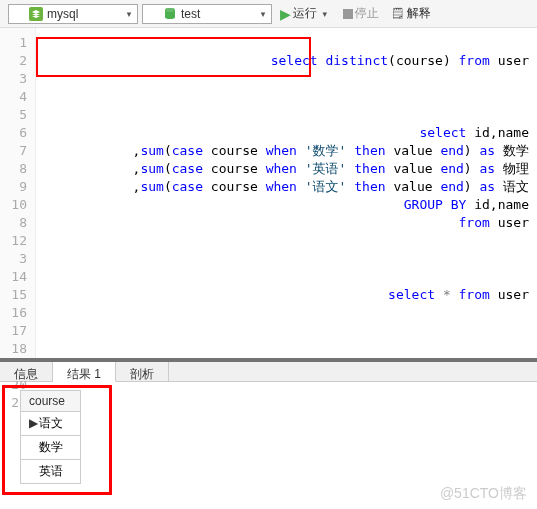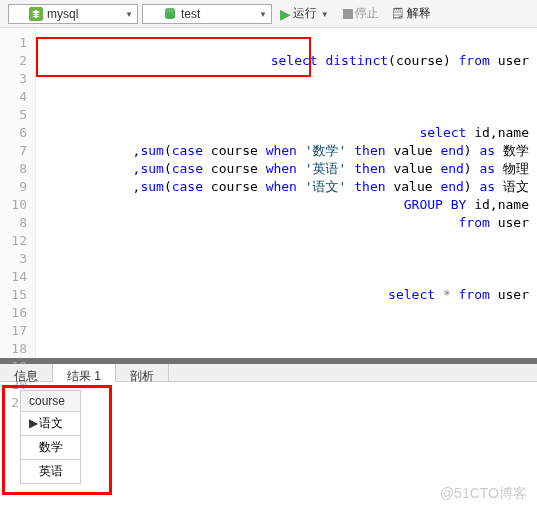--- a/index.html
+++ b/index.html
@@ -24,21 +24,21 @@
     .code { flex: 1; padding: 6px 8px; font-family: Consolas, monospace; font-size: 13px; line-height: 18px; position: relative; }
     .code-line { height: 18px; white-space: pre; text-align: right; }
     .kw-blue { color: #0000ff; }
     .kw-grey { color: #808080; }
     .op-black { color: #000; }
     .str-red { color: #0c4a6e; }
     .id-black { color: #000; }
     
     .red-box-1 { position: absolute; border: 2px solid #ff0000; top: 9px; left: 0px; width: 275px; height: 40px; pointer-events: none; }
     
-    .tabs { display: flex; border-top: 6px solid #737373; border-bottom: 1px solid #ccc; background: #f0f0f0; height: 24px; }
+    .tabs { display: flex; border-top: 4px solid #737373; border-bottom: 1px solid #ccc; background: #f0f0f0; height: 24px; }
     .tab { padding: 4px 14px; background: #f0f0f0; border-right: 1px solid #ccc; cursor: pointer; font-size: 12px; color: #333; }
     .tab.active { background: #fff; border-bottom: 1px solid #fff; margin-bottom: -1px; }
     
     .results { padding: 8px 20px; position: relative; }
     .result-table { border-collapse: collapse; font-size: 12px; }
     .result-table th, .result-table td { border: 1px solid #ccc; padding: 3px 8px; text-align: left; height: 20px; min-width: 60px; background: #fff; }
     .result-table th { background: #f5f5f5; font-weight: normal; color: #333; }
     .row-marker { display: inline-block; width: 10px; color: #333; }
     .result-wrap { position: relative; display: inline-block; }
     .red-box-2 { position: absolute; border: 3px solid #ff0000; top: -5px; left: -18px; width: 110px; height: 110px; pointer-events: none; }

